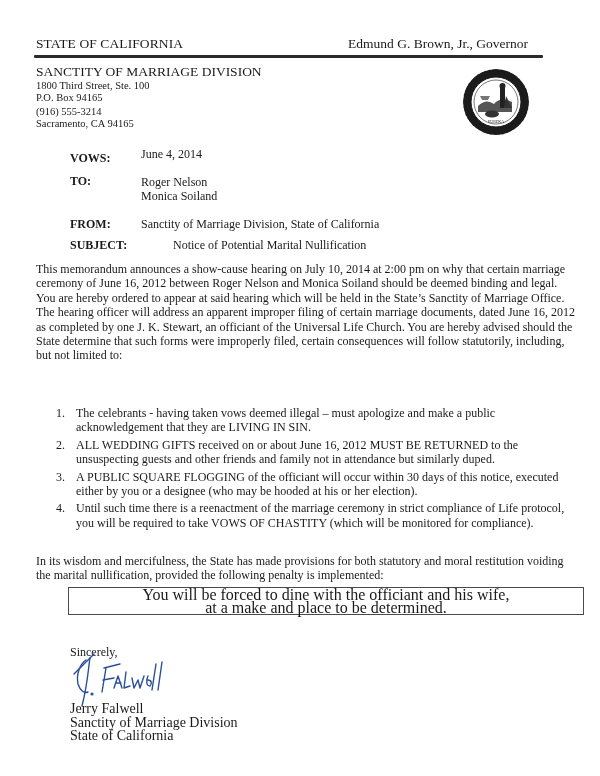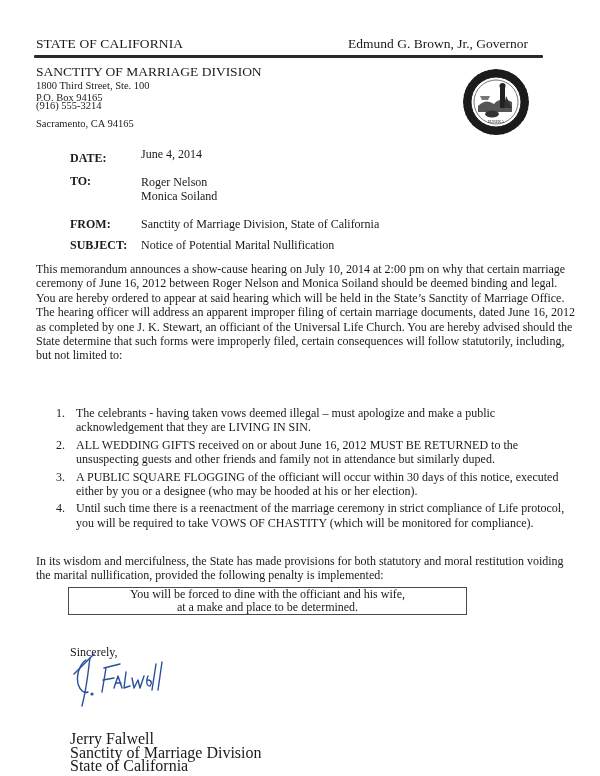--- a/index.html
+++ b/index.html
@@ -86,56 +86,56 @@
     .list .num {
       position: absolute;
       left: 0;
       top: 0;
     }
     b { font-weight: normal; }
 
     
     .penalty-box {
       left: 68px; top: 587px;
-      width: 399px; height: 28px;
+      width: 516px; height: 28px;
       border: 1px solid #4a4a4a;
       box-sizing: border-box;
       text-align: center;
-      font-size: 12px;
+      font-size: 16px;
       line-height: 13px;
       padding-top: 0px;
     }
 
     
     .closing {
       left: 70px; top: 645px;
       font-size: 12px;
     }
     .sig {
       left: 68px; top: 650px;
       width: 110px; height: 60px;
     }
     .sig-block {
-      left: 70px; top: 732px;
-      font-size: 16px;
+      left: 70px; top: 702px;
+      font-size: 14px;
       line-height: 13.6px;
     }
   </style>
 </head>
 <body>
 
 <div class="abs lh-left">STATE OF CALIFORNIA</div>
 <div class="abs lh-right">Edmund G. Brown, Jr., Governor</div>
 <div class="abs lh-rule"></div>
 
 <div class="abs division">SANCTITY OF MARRIAGE DIVISION</div>
 <div class="abs addr" style="top:80px;">1800 Third Street, Ste. 100</div>
 <div class="abs addr" style="top:91.5px;">P.O. Box 94165</div>
 <div class="abs addr" style="top:118px;">Sacramento, CA 94165</div>
-<div class="abs addr" style="top:100px;font-family:Liberation Serif, serif;">(916) 555-3214</div>
+<div class="abs addr" style="top:106px;font-family:Liberation Serif, serif;">(916) 555-3214</div>
 
 <div class="abs seal">
   <svg width="72" height="72" viewBox="0 0 72 72">
 
     <g fill="#1b1b1b">
       <circle cx="36" cy="36" r="33"></circle>
     </g>
     <g fill="#ffffff">
       <circle cx="36" cy="36" r="35" fill="none" stroke="#ffffff" stroke-width="4" stroke-dasharray="2.2 2.2"></circle>
     </g>
@@ -146,32 +146,32 @@
     <path d="M18 40 Q26 32 34 38 Q40 30 52 36 L52 46 L18 46 Z" fill="#555"></path>
     <rect x="40" y="22" width="5" height="20" fill="#222"></rect>
     <circle cx="42.5" cy="20" r="3" fill="#222"></circle>
     <path d="M46 30 L52 42 L44 42 Z" fill="#333"></path>
     <ellipse cx="32" cy="48" rx="7" ry="3.5" fill="#333"></ellipse>
     <path d="M20 30 L30 30 L28 34 L22 34 Z" fill="#777"></path>
     <text x="36" y="57" font-size="4" text-anchor="middle" fill="#222" font-family="Liberation Serif, serif">EUREKA</text>
   </svg>
 </div>
 
-<div class="abs hdr-label" style="top:151px;">DATE:</div>
+<div class="abs hdr-label" style="top:151px;">VOWS:</div>
 <div class="abs hdr-value" style="top:147px;text-align:center;">June 4, 2014</div>
 
 <div class="abs hdr-label" style="top:174px;">TO:</div>
 <div class="abs hdr-value" style="top:175px;">Roger Nelson</div>
 <div class="abs hdr-value" style="top:189px;">Monica Soiland</div>
 
 <div class="abs hdr-label" style="top:217px;">FROM:</div>
 <div class="abs hdr-value" style="top:217px;">Sanctity of Marriage Division, State of California</div>
 
 <div class="abs hdr-label" style="top:238px;">SUBJECT:</div>
-<div class="abs hdr-value" style="top:238px;">Notice of Potential Marital Nullification</div>
+<div class="abs hdr-value" style="top:238px;margin-left:32px;">Notice of Potential Marital Nullification</div>
 
 <div class="abs para" style="top:262px;">This memorandum announces a show-cause hearing on July 10, 2014 at 2:00 pm on why that certain marriage ceremony of June 16, 2012 between Roger Nelson and Monica Soiland should be deemed binding and legal.  You are hereby ordered to appear at said hearing which will be held in the State’s Sanctity of Marriage Office.  The hearing officer will address an apparent improper filing of certain marriage documents, dated June 16, 2012 as completed by one J. K. Stewart, an officiant of the Universal Life Church.  You are hereby advised should the State determine that such forms were improperly filed, certain consequences will follow statutorily, including, but not limited to:</div>
 
 <ol class="abs list" style="top:406px;">
   <li>
     <span class="num">1.</span><span>The celebrants - having taken vows deemed illegal – must apologize and make a public acknowledgement that they are </span><b>LIVING IN SIN</b><span>.</span>
   </li>
   <li>
     <span class="num">2.</span><b>ALL WEDDING GIFTS</b><span> received on or about June 16, 2012 </span><b>MUST BE RETURNED</b><span> to the unsuspecting guests and other friends and family not in attendance but similarly duped.</span>
   </li>

